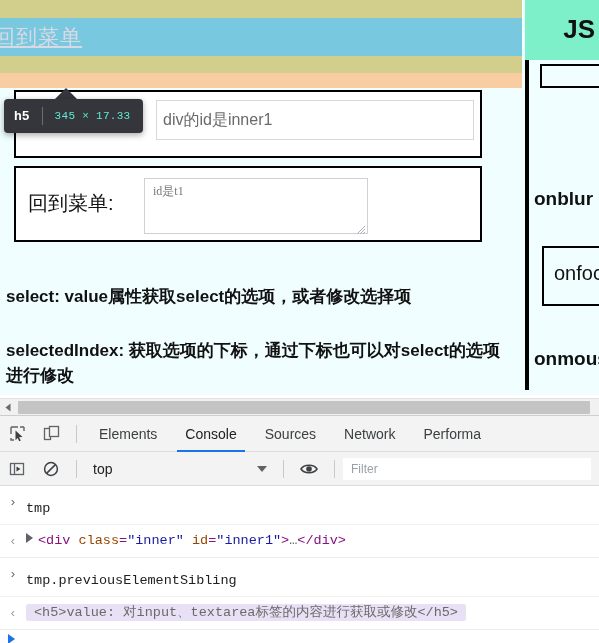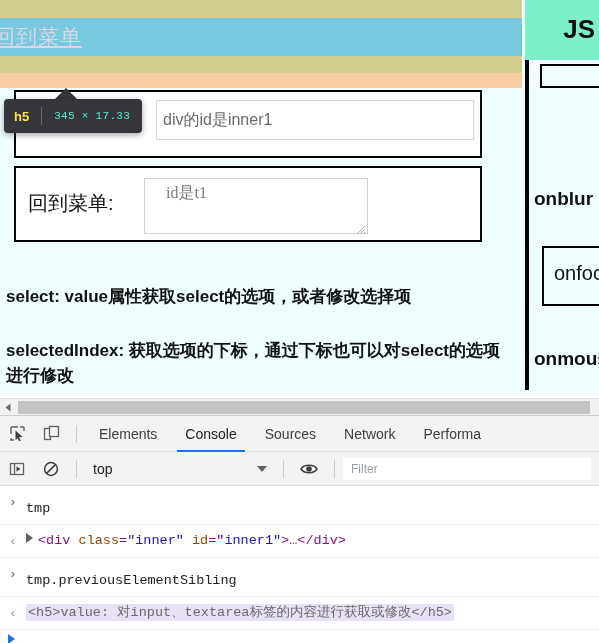--- a/index.html
+++ b/index.html
@@ -59,21 +59,21 @@
     border: 2px solid #000; background: #ffffff;
   }
   .label-multiline {
     position: absolute; left: 12px; top: 22px;
     font-size: 20px; color: #111; white-space: nowrap;
   }
   .textarea-one {
     position: absolute; left: 128px; top: 10px; width: 224px; height: 56px;
     border: 1px solid #cfcfd6; background: #fff;
     font-family: "Liberation Serif", serif;
-    font-size: 16px; color: #6b6b6b; padding: 4px 21px; resize: none;
+    font-size: 12px; color: #6b6b6b; padding: 4px 8px; resize: none;
   }
   .textarea-one::placeholder { color: #7a7a7a; }
   .ta-grip {
     position: absolute; left: 338px; top: 53px;
     width: 12px; height: 12px; pointer-events: none;
   }
 
   
   .para-block {
     position: absolute; left: 0; top: 270px; width: 522px; height: 122px;
@@ -135,21 +135,21 @@
     background: #c4c4c4; border-radius: 1px;
   }
 
   
   .inspect-tip {
     position: absolute; left: 4px; top: 99px;
     height: 34px; background: #35363b; border-radius: 4px;
     display: flex; align-items: center; padding: 0 12px 0 10px;
     box-shadow: 0 2px 6px rgba(0,0,0,.35); z-index: 30;
   }
-  .tip-tag { color: #fde047; font-size: 13px; font-weight: bold; font-family: Liberation Sans, sans-serif; }
+  .tip-tag { color: #ffffff; font-size: 13px; font-weight: bold; font-family: Liberation Mono, monospace; }
   .tip-sep { width: 1px; height: 18px; background: #6b6c72; margin: 0 12px; }
   .tip-dim { color: #5eead4; font-size: 11px; font-family: "Liberation Mono", monospace; letter-spacing: .3px; }
   .tip-caret {
     position: absolute; left: 52px; top: 88px; z-index: 29;
     width: 0; height: 0;
     border-left: 14px solid transparent;
     border-right: 14px solid transparent;
     border-bottom: 14px solid #35363b;
   }
 
@@ -223,21 +223,21 @@
     display: inline-block; width: 0; height: 0; margin-right: 5px;
     border-top: 5px solid transparent; border-bottom: 5px solid transparent;
     border-left: 7px solid #5f6368; vertical-align: 1px;
   }
   .tok-tag  { color: #881280; }
   .tok-attr { color: #994500; }
   .tok-val  { color: #1a1aa6; }
   .tok-punc { color: #881280; }
   .tok-dots { color: #5f6368; }
   .highlight-node {
-    background: #e8e1f5; border-radius: 2px; padding: 1px 2px;
+    background: #e8e1f5; border-radius: 2px; padding: 1px 8px;
     color: #6a6a6a;
   }
   .c-prompt-row { display: flex; align-items: center; padding: 4px 0; }
   .c-caret-blue {
     width: 0; height: 0; margin-left: 8px;
     border-top: 5px solid transparent; border-bottom: 5px solid transparent;
     border-left: 7px solid #1a73e8;
   }
 </style>
 </head>

